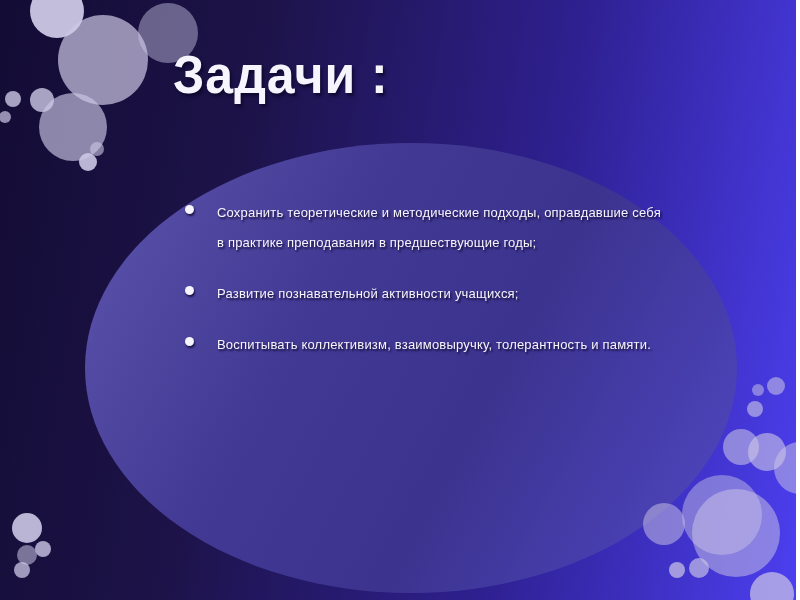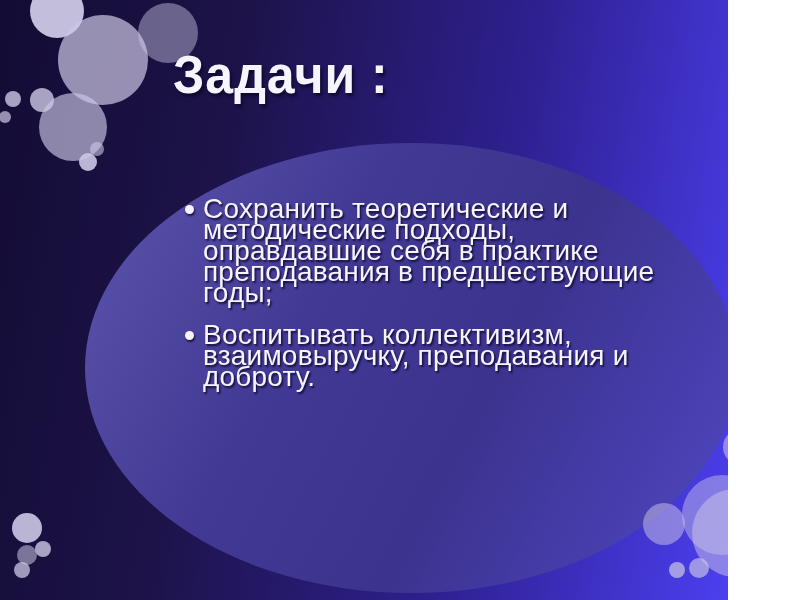--- a/index.html
+++ b/index.html
@@ -1,18 +1,18 @@
 <!DOCTYPE html>
 <html style="--text-color: #f6f4fc; --bubble-color: #cdc8e6;"><head>
 <meta charset="utf-8">
 <style>
   html,body{margin:0;padding:0;}
   .slide{
     position:relative;
-    width:728px;height:600px;
+    width:796px;height:600px;
     overflow:hidden;
     background:linear-gradient(100deg,#130c34 0%,#1d1349 30%,#2e2090 65%,#4c3ff0 100%);
     font-family:"Liberation Sans","DejaVu Sans",sans-serif;
   }
   .ellipse{
     position:absolute;
     left:85px;top:143px;width:652px;height:450px;
     border-radius:50%;
     background:linear-gradient(118deg,#7b74bd 0%,#564da6 10%,#423994 35%,#3c338e 60%,#473eae 82%,#5249c2 100%);
     z-index:1;
@@ -36,23 +36,24 @@
   }
   .bullet-dot{
     flex:0 0 auto;
     width:9px;height:9px;border-radius:50%;
     background:var(--text-color,#f4f2fa);
     margin:7px 9px 0 0;
     box-shadow:1px 2px 2px rgba(15,10,50,.8);
   }
   .bullet-text{
     color:var(--text-color,#f4f2fa);
-    font-size:28px;line-height:21px;letter-spacing:.2px;
+    font-size:13px;line-height:30px;letter-spacing:.2px;
     text-shadow:1.5px 2px 2px rgba(15,10,50,.9);
     white-space:pre-wrap;
+    margin-left:14px;
   }
 </style>
 </head>
 <body>
 
 <div class="slide">
 
   <div class="ellipse"></div>
 
   <div class="bubbles">
@@ -85,17 +86,21 @@
 
   <div class="title">Задачи :</div>
 
   <div class="bullets">
     <div class="bullet-item">
       <span class="bullet-dot"></span>
       <span class="bullet-text">Сохранить теоретические и методические подходы, оправдавшие себя в практике преподавания в предшествующие годы;</span>
     </div>
     <div class="bullet-item">
       <span class="bullet-dot"></span>
-      <span class="bullet-text">Воспитывать коллективизм, взаимовыручку, преподавания и доброту.</span>
+      <span class="bullet-text">Развитие познавательной активности учащихся;</span>
+    </div>
+    <div class="bullet-item">
+      <span class="bullet-dot"></span>
+      <span class="bullet-text">Воспитывать коллективизм, взаимовыручку, толерантность и памяти.</span>
     </div>
   </div>
 
 </div>
 
 </body></html>

